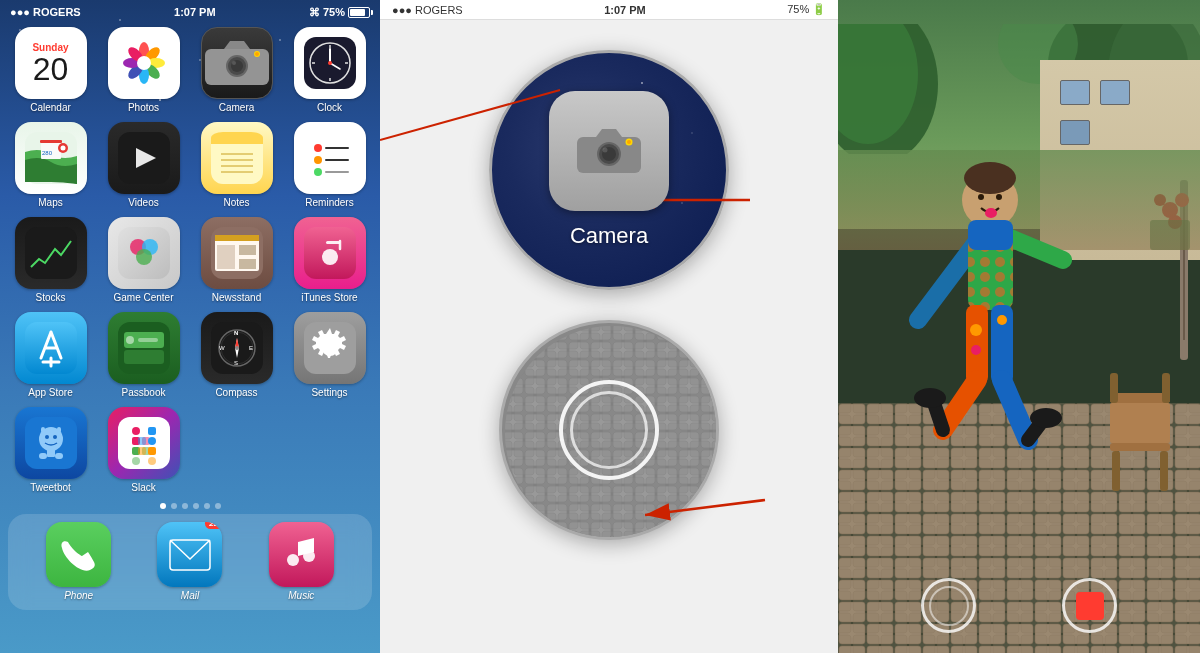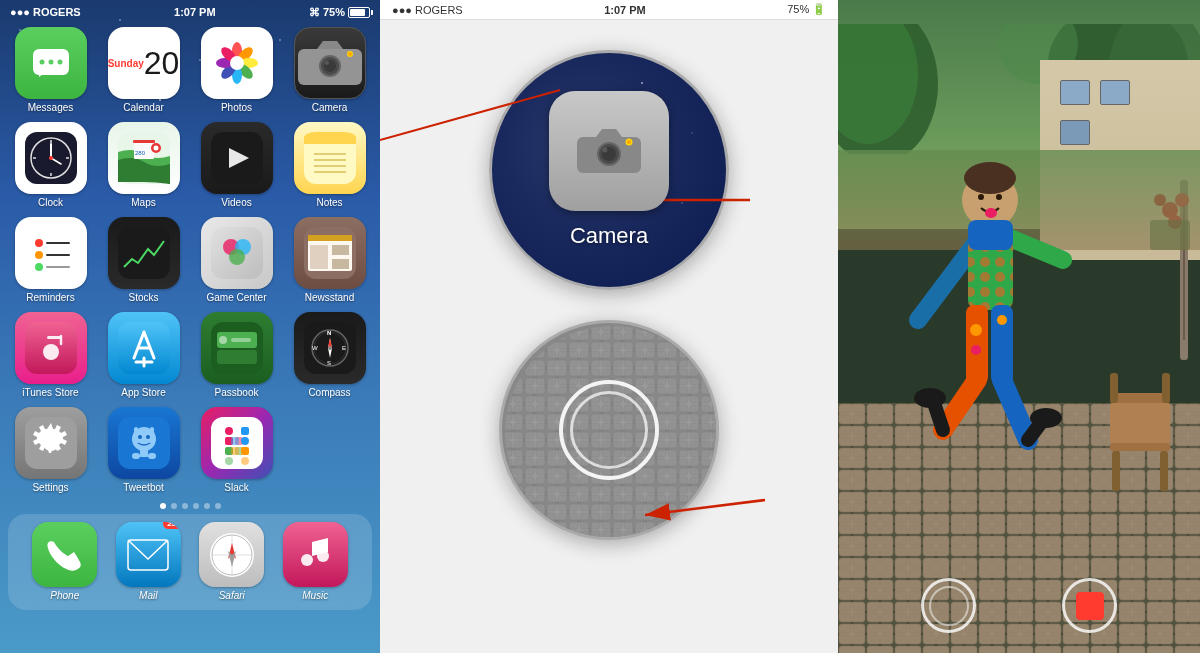--- a/index.html
+++ b/index.html
@@ -127,21 +127,21 @@
       margin-top: 3px;
       text-align: center;
       text-shadow: 0 1px 2px rgba(0,0,0,0.5);
       line-height: 1.2;
     }
 
     
     .icon-messages { background: linear-gradient(180deg, #5acf5f 0%, #3db540 100%); }
     .icon-calendar {
       background: white;
-      flex-direction: row;
+      flex-direction: column;
       font-size: 12px;
     }
     .icon-calendar .cal-day { color: #ff3b30; font-size: 10px; font-weight: 700; }
     .icon-calendar .cal-num { color: #1a1a1a; font-size: 32px; font-weight: 200; line-height: 1; }
     .icon-photos { background: white; }
     .icon-camera {
       background: linear-gradient(180deg, #3a3a3a 0%, #1a1a1a 100%);
       border: 1px solid #555;
     }
     .icon-weather { background: linear-gradient(135deg, #4fc3f7 0%, #0288d1 100%); }
@@ -451,32 +451,20 @@
     <span class="status-center">1:07 PM</span>
     <span class="status-right">
       <span>⌘</span>
       <span>75%</span>
       <span class="battery-icon"></span>
     </span>
   </div>
 
   <div class="app-grid">
 
-    <div class="app-item">
-      <div class="app-icon icon-messages">
-        <svg width="44" height="44" viewBox="0 0 44 44" fill="none">
-          <rect x="4" y="8" width="36" height="26" rx="6" fill="white"></rect>
-          <polygon points="10,34 18,30 10,36" fill="white"></polygon>
-          <circle cx="13" cy="21" r="2.5" fill="#5acf5f"></circle>
-          <circle cx="22" cy="21" r="2.5" fill="#5acf5f"></circle>
-          <circle cx="31" cy="21" r="2.5" fill="#5acf5f"></circle>
-        </svg>
-      </div>
-      <span class="app-label">Messages</span>
-    </div>
 
     <div class="app-item">
       <div class="app-icon icon-calendar">
         <span class="cal-day">Sunday</span>
         <span class="cal-num">20</span>
       </div>
       <span class="app-label">Calendar</span>
     </div>
 
     <div class="app-item">
@@ -787,33 +775,20 @@
       <div class="app-icon" style="background:linear-gradient(180deg,#4fc3f7,#0277bd);width:65px;height:65px;position:relative;">
         <svg width="42" height="32" viewBox="0 0 42 32" fill="none">
           <rect x="1" y="1" width="40" height="30" rx="3" fill="none" stroke="white" stroke-width="1.5"></rect>
           <path d="M1 1 L21 20 L41 1" stroke="white" stroke-width="1.5" fill="none"></path>
         </svg>
         <span class="badge">233</span>
       </div>
       <span class="app-label">Mail</span>
     </div>
 
-    <div class="app-item">
-      <div class="app-icon" style="background:linear-gradient(180deg,#e0e0e0,#bdbdbd);width:65px;height:65px;">
-        <svg width="52" height="52" viewBox="0 0 52 52">
-          <circle cx="26" cy="26" r="22" fill="white"></circle>
-          <circle cx="26" cy="26" r="20" fill="none" stroke="#bbb" stroke-width="1"></circle>
-          <line x1="26" y1="6" x2="26" y2="46" stroke="#bbb" stroke-width="0.5"></line>
-          <line x1="6" y1="26" x2="46" y2="26" stroke="#bbb" stroke-width="0.5"></line>
-          <polygon points="26,14 30,30 26,26 22,30" fill="#e53935"></polygon>
-          <polygon points="26,38 22,22 26,26 30,22" fill="#9e9e9e"></polygon>
-        </svg>
-      </div>
-      <span class="app-label">Safari</span>
-    </div>
 
     <div class="app-item">
       <div class="app-icon" style="background:linear-gradient(180deg,#f06292,#c2185b);width:65px;height:65px;">
         <svg width="42" height="42" viewBox="0 0 42 42" fill="none">
           <path d="M18 8 L34 4 L34 18 L18 22Z" fill="white"></path>
           <circle cx="13" cy="26" r="6" fill="white" opacity="0.9"></circle>
           <circle cx="29" cy="22" r="6" fill="white" opacity="0.9"></circle>
         </svg>
       </div>
       <span class="app-label">Music</span>

